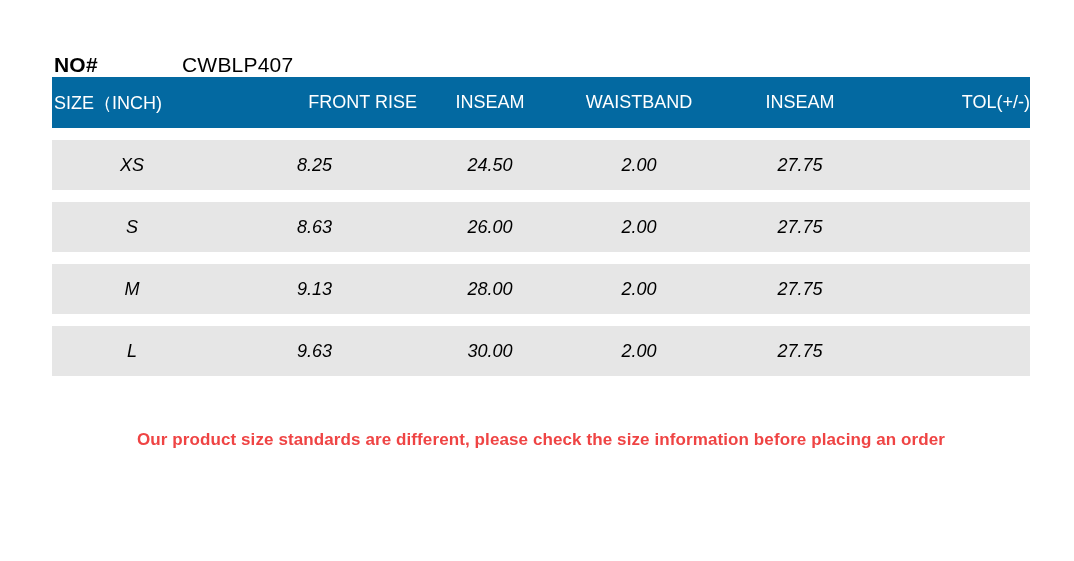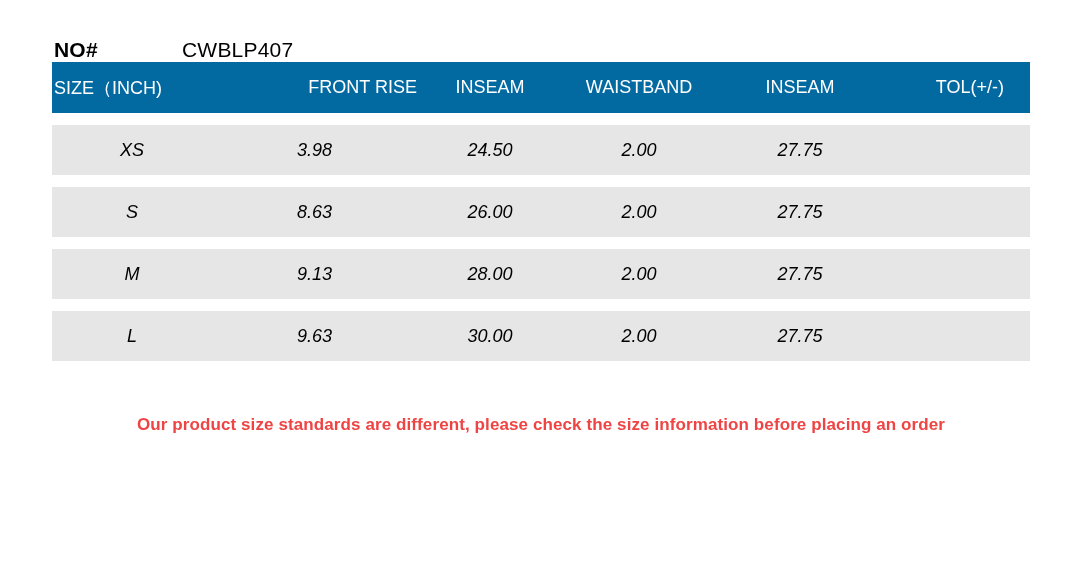--- a/index.html
+++ b/index.html
@@ -11,21 +11,21 @@
     width: 1074px;
     height: 561px;
     font-family: "Liberation Sans", sans-serif;
     color: #000000;
     position: relative;
     overflow: hidden;
   }
   .sheet {
     position: absolute;
     left: 52px;
-    top: 0;
+    top: 15px;
     width: 978px;
   }
   .no-row {
     display: flex;
     align-items: flex-end;
     height: 62px;
     padding-left: 2px;
     box-sizing: border-box;
   }
   .no-label {
@@ -57,21 +57,21 @@
   table.size-table thead th.col-size {
     text-align: left;
     padding-left: 2px;
   }
   table.size-table thead th.col-frontrise {
     text-align: right;
     padding-left: 10px;
   }
   table.size-table thead th.col-tol {
     text-align: right;
-    padding-right: 26px;
+    padding-right: 0;
   }
   table.size-table tbody td {
     background: #e6e6e6;
     font-size: 18px;
     height: 50px;
     text-align: center;
     padding: 0;
     vertical-align: middle;
     font-style: italic;
   }
@@ -127,21 +127,21 @@
         <th>INSEAM</th>
         <th class="col-tol">TOL(+/-)</th>
       </tr>
     </thead>
     <tbody>
       <tr class="spacer">
           <td colspan="6"></td>
         </tr>
       <tr>
         <td>XS</td>
-        <td>3.98</td>
+        <td>8.25</td>
         <td>24.50</td>
         <td>2.00</td>
         <td>27.75</td>
         <td class="blank"></td>
       </tr>
       <tr class="spacer">
           <td colspan="6"></td>
         </tr>
       <tr>
         <td>S</td>

